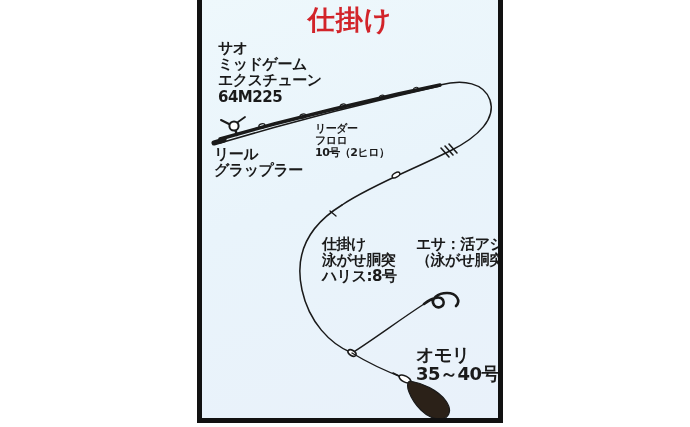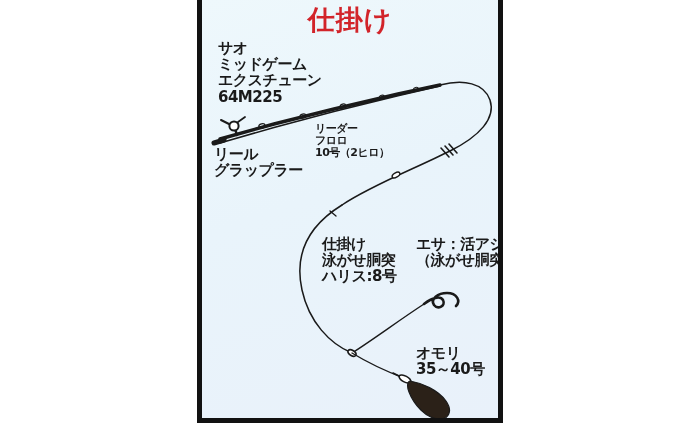--- a/index.html
+++ b/index.html
@@ -63,21 +63,21 @@
     color: #d2242a;
     letter-spacing: 1px;
     line-height: 1;
   }
   #lbl-rod      { left: 16px;  top: 40px;  font-size: 15px; }
   #lbl-mainline { left: 215px; top: 47px;  font-size: 15px; }
   #lbl-reel     { left: 12px;  top: 146px; font-size: 15px; }
   #lbl-leader   { left: 113px; top: 123px; font-size: 11px; }
   #lbl-rig      { left: 120px; top: 236px; font-size: 15px; }
   #lbl-bait     { left: 214px; top: 236px; font-size: 15px; }
-  #lbl-sinker   { left: 214px; top: 345px; font-size: 15px; }
+  #lbl-sinker   { left: 214px; top: 345px; font-size: 18px; }
   #credit       { left: 15px;  top: 381px; font-size: 14px; font-weight: 700; }
 </style>
 </head>
 <body>
 
 <div id="root">
 
   <div id="panel">
     <div id="panel-inner">
 

